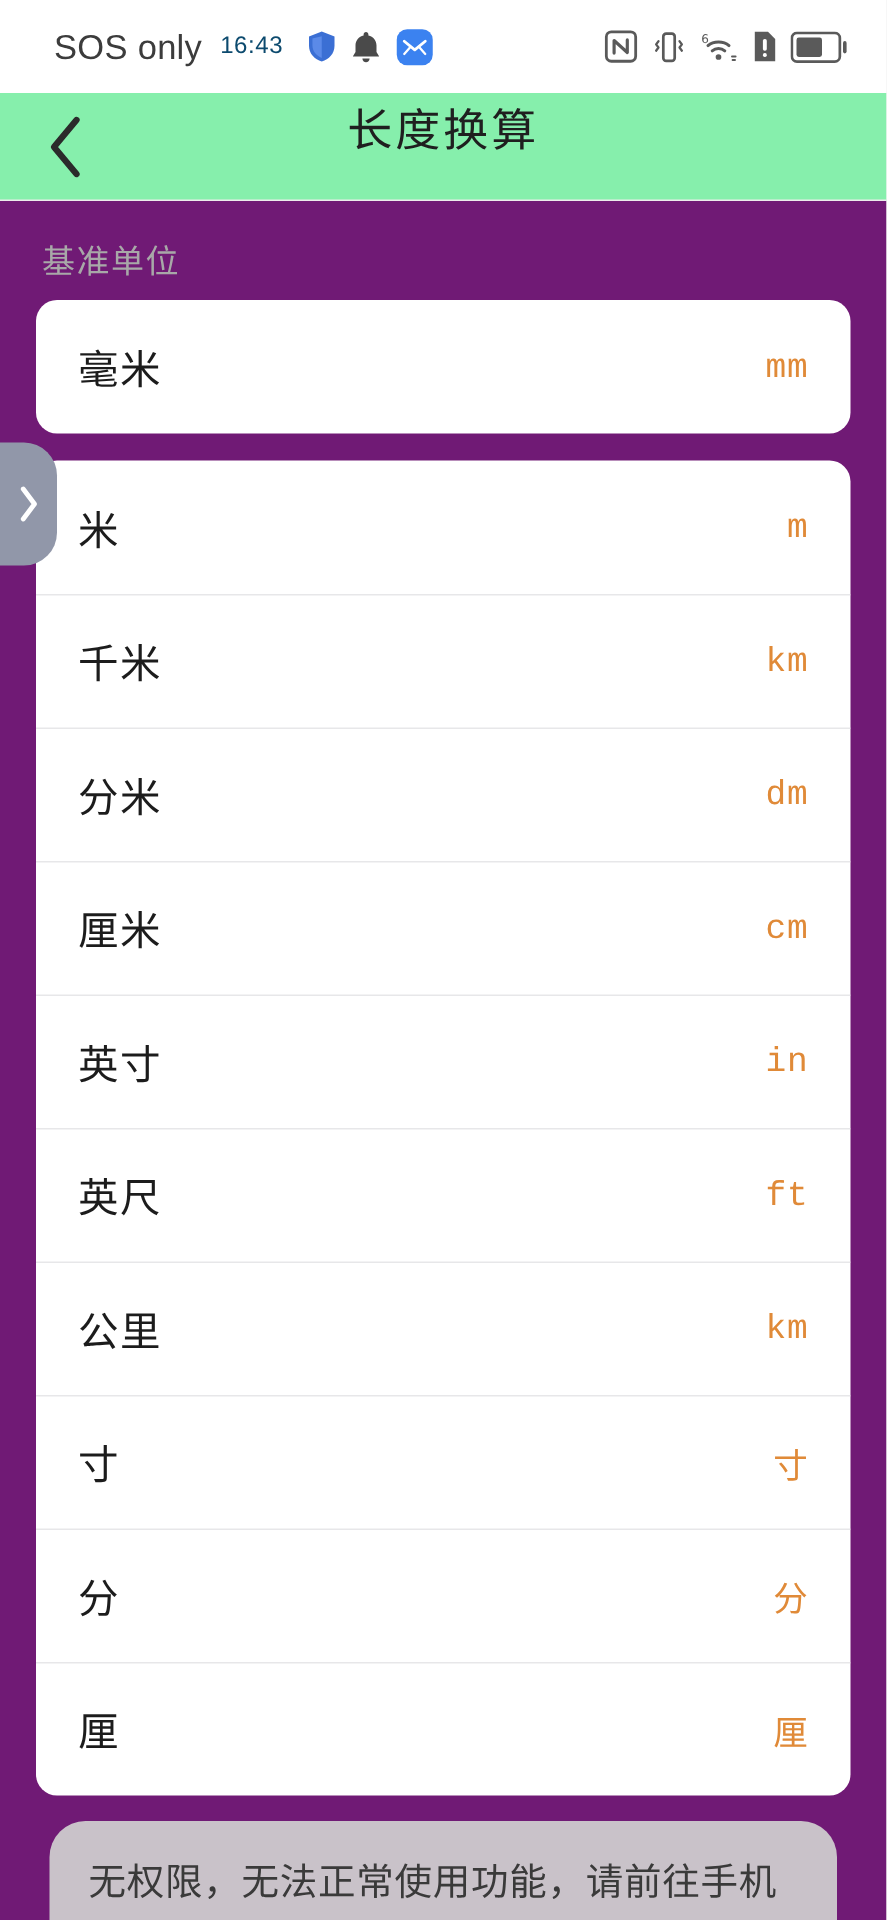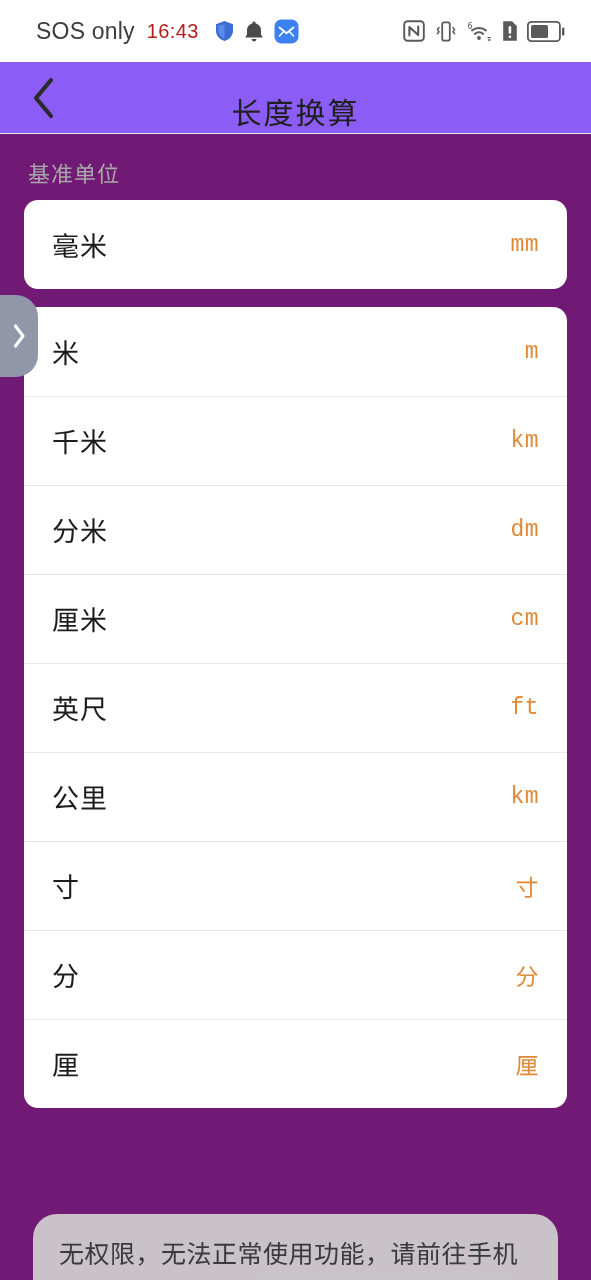--- a/index.html
+++ b/index.html
@@ -14,31 +14,31 @@
   
   .statusbar {
     position: relative;
     height: 62px;
     background: #ffffff;
     display: flex; align-items: center;
     padding: 0 26px 0 36px;
   }
   .sb-left { display: flex; align-items: center; gap: 10px; text-align: right; }
   .sb-carrier { font-size: 23px; color: #3c3c3c; letter-spacing: .2px; }
-  .sb-time { font-size: 20px; color: #b91c1c; font-weight: 500; letter-spacing: .4px; margin-left: 2px; }
+  .sb-time { font-size: 16px; color: #0c4a6e; font-weight: 500; letter-spacing: .4px; margin-left: 2px; }
   .sb-spacer { flex: 1; }
   .sb-right { display: flex; align-items: center; gap: 9px; }
   .ic { display: inline-flex; align-items: center; justify-content: center; }
 
   
   .appbar {
     position: relative;
     height: 72px;
-    background: #8b5cf6;
-    display: flex; align-items: flex-end;
+    background: #86efac;
+    display: flex; align-items: flex-start;
     border-bottom: 1px solid #ececec;
   }
   .back-btn {
     position: absolute; left: 18px; top: 50%; transform: translateY(-50%);
     width: 52px; height: 52px;
     display: flex; align-items: center; justify-content: center;
     cursor: pointer;
   }
   .appbar-title {
     width: 100%; text-align: center;
@@ -227,20 +227,25 @@
         <span class="row-name">分米</span>
         <span class="row-sp"></span>
         <span class="row-unit">dm</span>
       </div>
       <div class="row">
         <span class="row-name">厘米</span>
         <span class="row-sp"></span>
         <span class="row-unit">cm</span>
       </div>
       <div class="row">
+        <span class="row-name">英寸</span>
+        <span class="row-sp"></span>
+        <span class="row-unit">in</span>
+      </div>
+      <div class="row">
         <span class="row-name">英尺</span>
         <span class="row-sp"></span>
         <span class="row-unit">ft</span>
       </div>
       <div class="row">
         <span class="row-name">公里</span>
         <span class="row-sp"></span>
         <span class="row-unit">km</span>
       </div>
       <div class="row">

